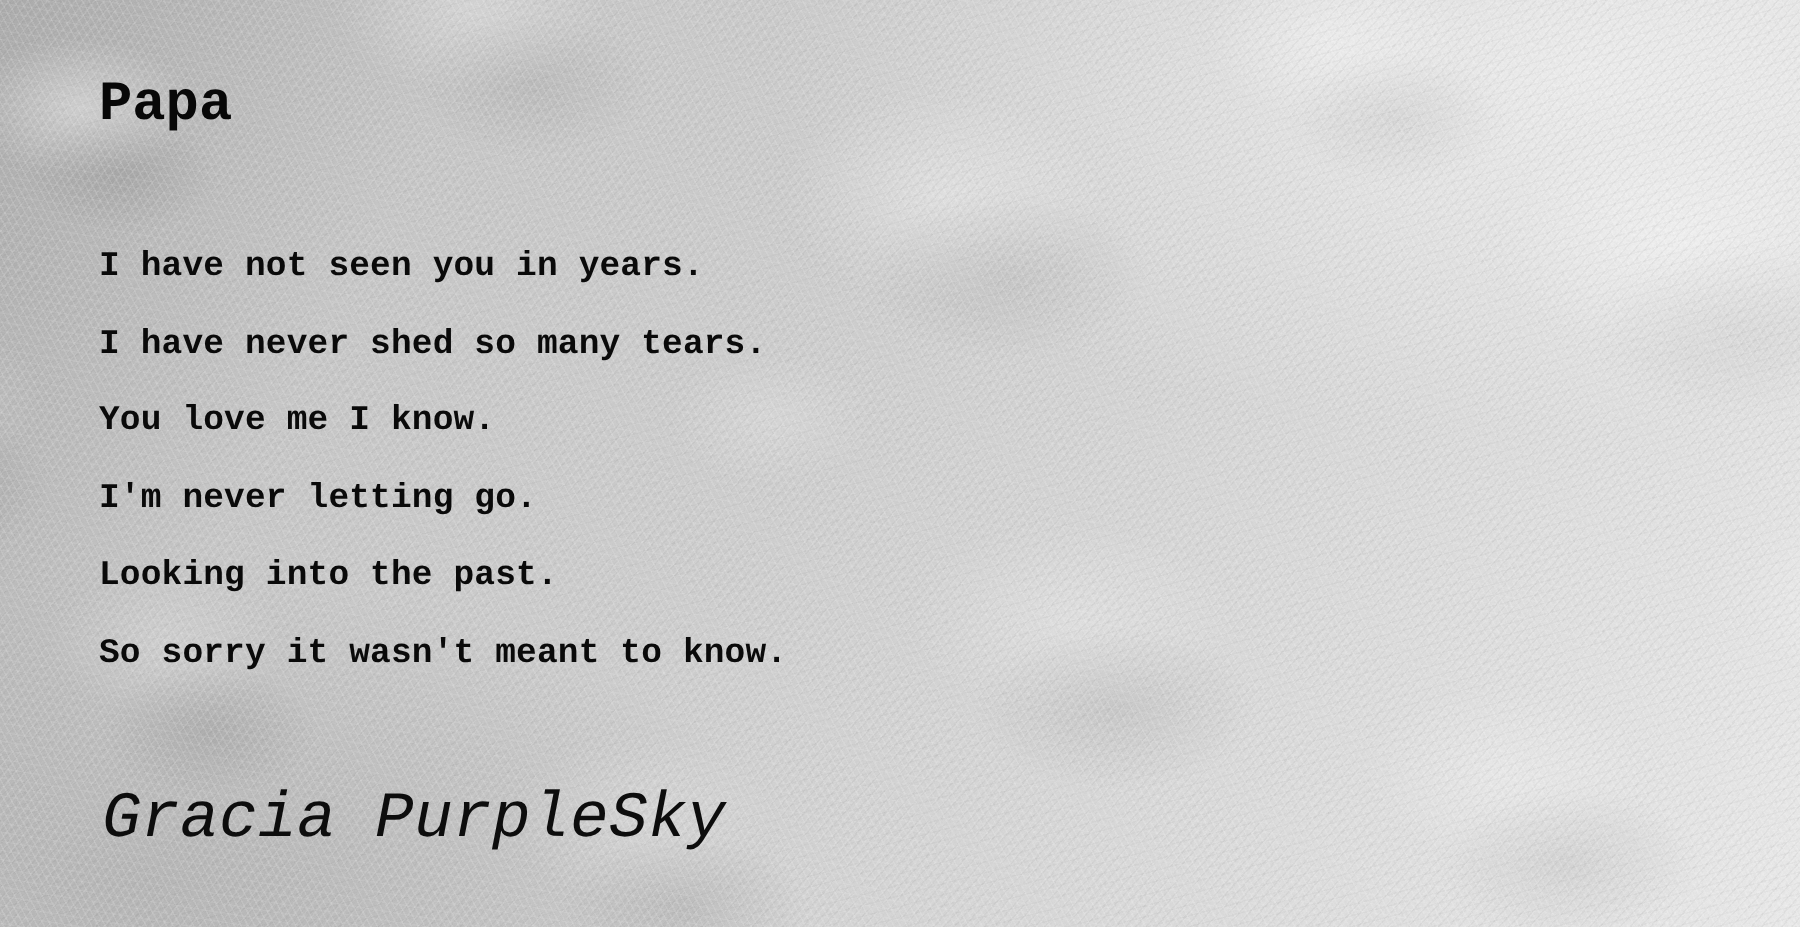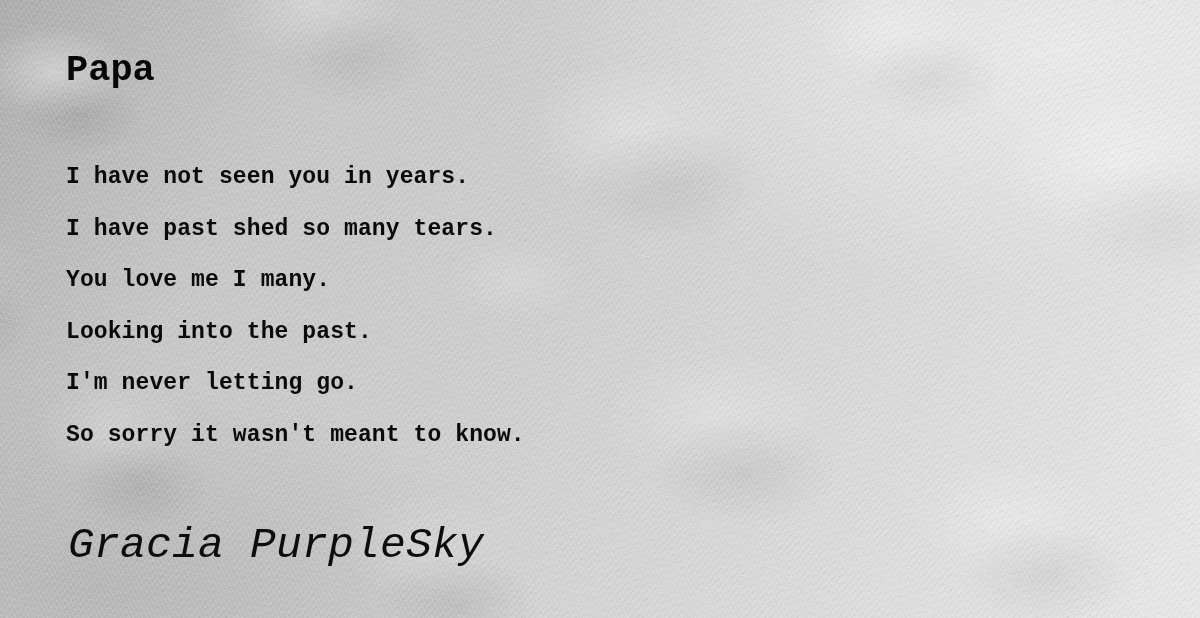--- a/index.html
+++ b/index.html
@@ -186,23 +186,23 @@
       </filter>
     </defs>
     <rect width="1200" height="618" filter="url(#grainFilter)"></rect>
   </svg>
 
   <div class="content">
     <h1 id="poem-title">Papa</h1>
 
     <div id="poem-body">
       <div class="poem-line">I have not seen you in years.</div>
-      <div class="poem-line">I have past shed so many tears.</div>
-      <div class="poem-line">You love me I many.</div>
+      <div class="poem-line">I have never shed so many tears.</div>
+      <div class="poem-line">You love me I know.</div>
+      <div class="poem-line">I'm never letting go.</div>
       <div class="poem-line">Looking into the past.</div>
-      <div class="poem-line">I'm never letting go.</div>
       <div class="poem-line">So sorry it wasn't meant to know.</div>
     </div>
 
     <div id="poem-author">Gracia PurpleSky</div>
   </div>
 
 </div>
 
 </body></html>

